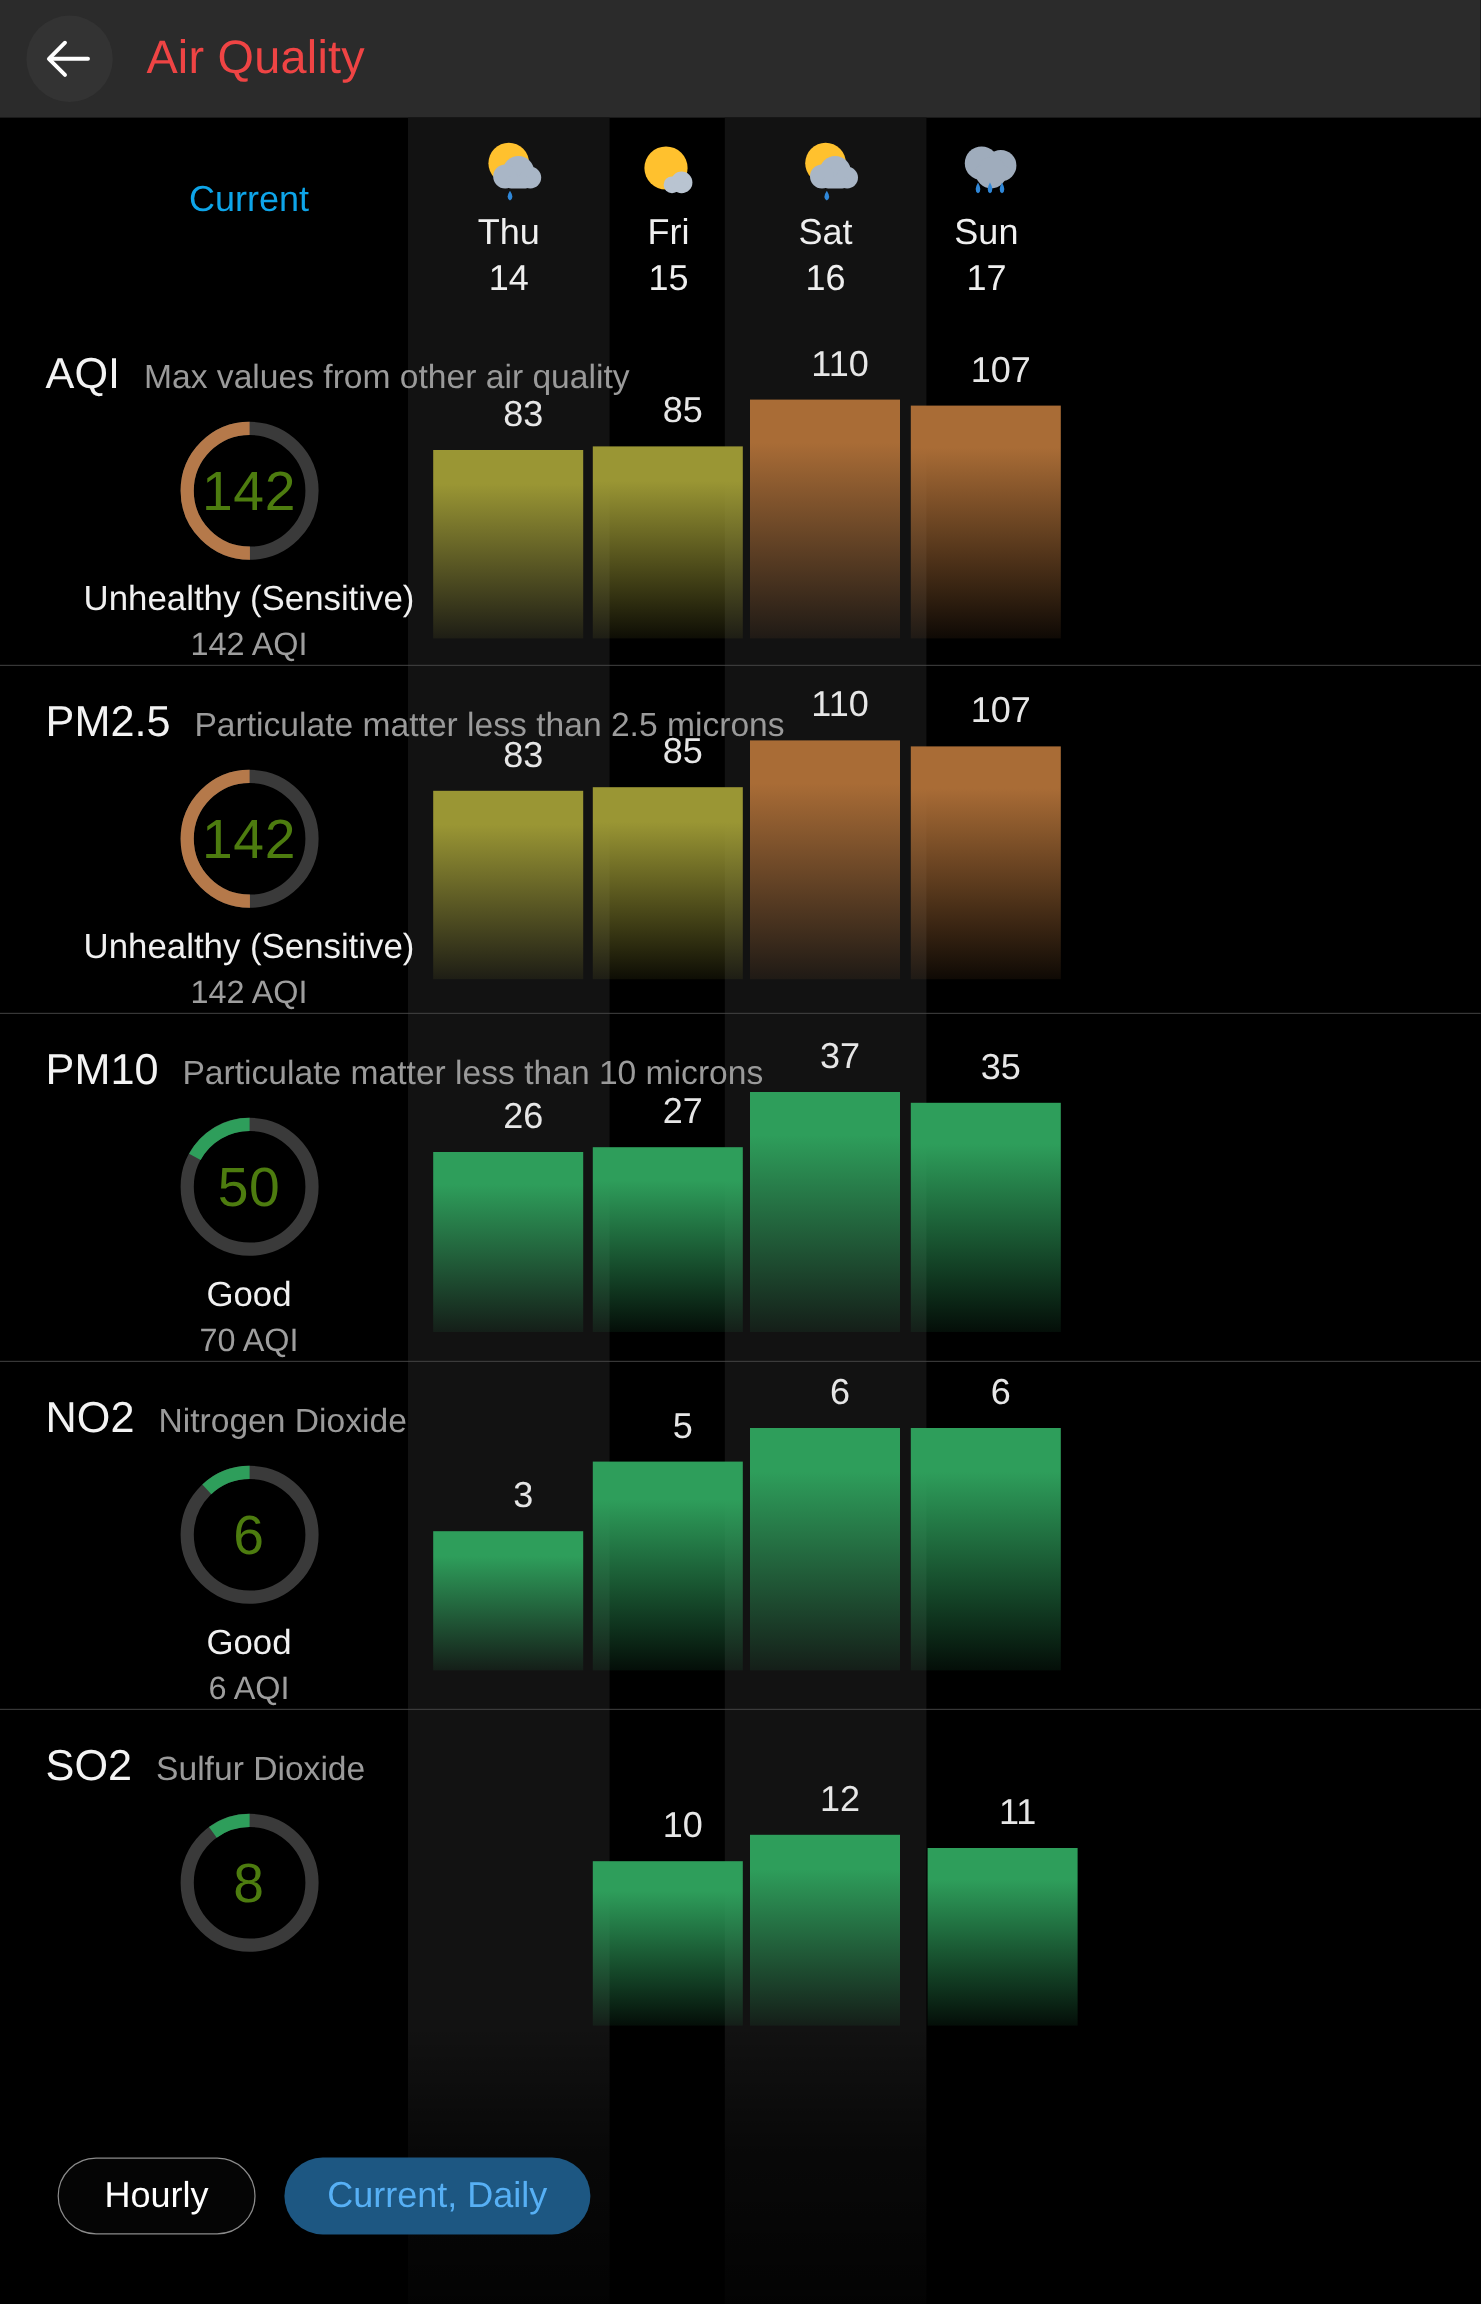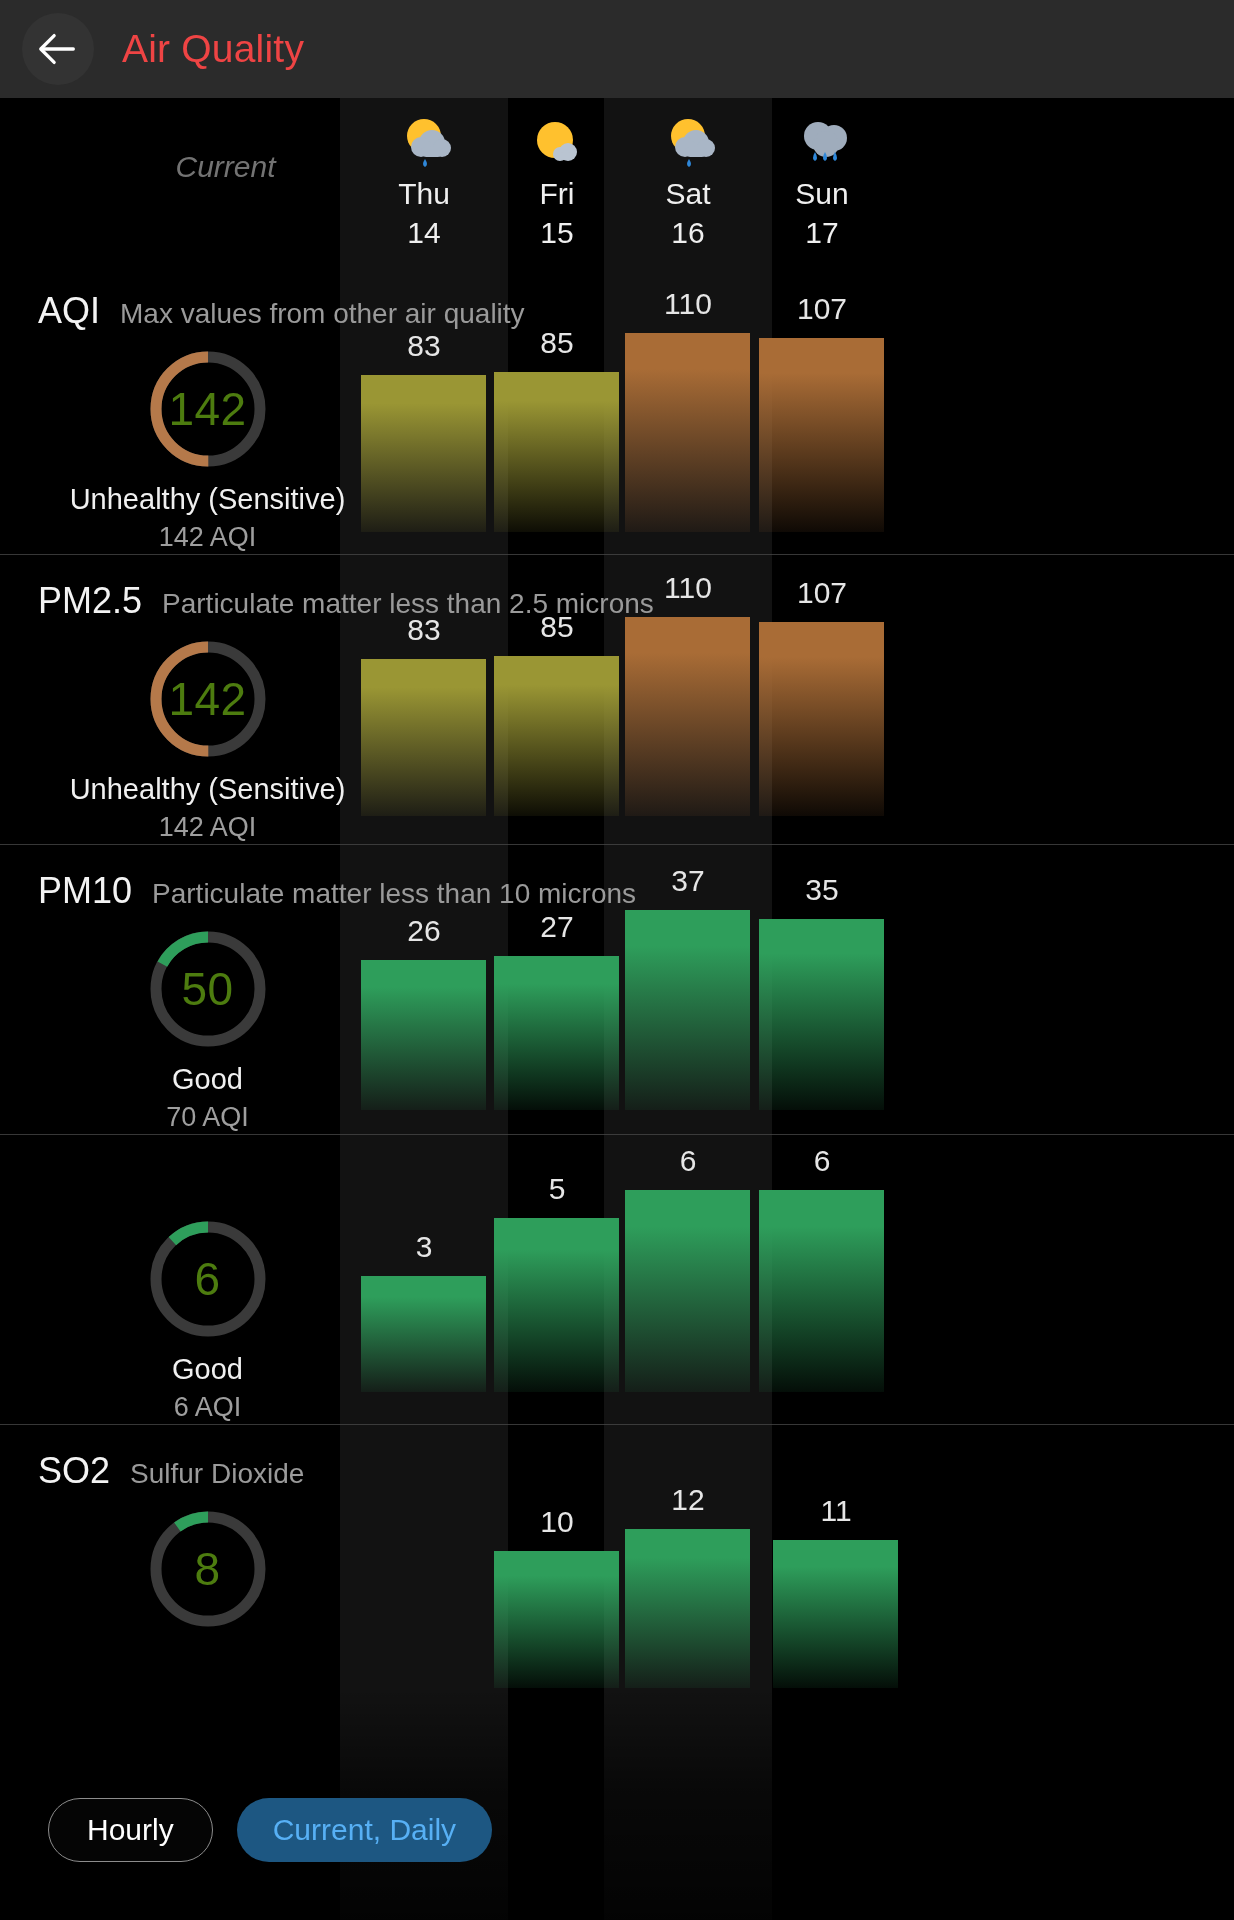--- a/index.html
+++ b/index.html
@@ -29,23 +29,23 @@
   
   .stripes { position:absolute; left:0; top:98px; width:1234px; height:1822px; }
   .stripe { position:absolute; top:0; bottom:0; width:168px; background:#121212; }
 
   
   .board { position:absolute; left:0; top:98px; width:1234px; height:1822px; }
 
   
   .dayrow { position:absolute; left:0; top:0; width:1234px; height:166px; }
   .current-label {
-    position:absolute; left:18px; top:0; width:415px; height:166px;
+    position:absolute; left:0; top:0; width:415px; height:166px;
     display:flex; align-items:center; justify-content:center;
-    font-size:30px; color:#737373; padding-bottom:28px;font-style:italic;
+    font-size:30px; color:#0ea5e9; padding-bottom:28px;
   }
   .daycol {
     position:absolute; top:0; width:168px; height:166px;
     display:flex; flex-direction:column; align-items:center;
   }
   .wicon { height:62px; width:100px; margin-top:12px; position:relative; }
   .wicon svg { width:100px; height:62px; display:block; }
   .dname { font-size:30px; color:#efefef; line-height:40px; margin-top:2px; }
   .dnum  { font-size:30px; color:#efefef; line-height:38px; }
 
@@ -70,21 +70,21 @@
     position:absolute; inset:0; display:flex; align-items:center; justify-content:center;
     font-size:46px; color:#4d7c0f; font-weight:300; letter-spacing:.5px;
   }
   .g-status { font-size:29px; color:#f0f0f0; margin-top:11px; white-space:nowrap; }
   .g-sub    { font-size:27px; color:#9e9e9e; margin-top:6px; white-space:nowrap; }
 
   
   .barcol { position:absolute; width:168px; }
   .barlabel {
     position:absolute; width:168px; text-align:center;
-    font-size:30px; color:#e6e6e6; font-weight:300;
+    font-size:30px; color:#e6e6e6; font-weight:300;margin-left:12px;
   }
   .bar { position:absolute; width:125px; left:21px; }
 
   
   .fade-mask {
     position:absolute; left:0; width:1234px; pointer-events:none;
     background:linear-gradient(to bottom, rgba(0,0,0,0) 0%, rgba(0,0,0,.55) 45%, rgba(0,0,0,.82) 100%);
   }
 
   
@@ -284,20 +284,24 @@
           <div class="barlabel" style="top: 19.8px;">37</div>
           <div class="bar" style="top: 65.8px; height: 200.2px; background: linear-gradient(rgb(46, 158, 91) 0%, rgb(46, 158, 91) 18%, rgba(0, 0, 0, 0) 108%);"></div>
         </div>
         <div class="barcol" style="left: 738px; top: 0px; height: 290px;">
           <div class="barlabel" style="top: 29px;">35</div>
           <div class="bar" style="top: 75px; height: 191px; background: linear-gradient(rgb(46, 158, 91) 0%, rgb(46, 158, 91) 18%, rgba(0, 0, 0, 0) 108%);"></div>
         </div>
       </div>
       <div class="section" style="top: 1036px; height: 290px;">
         <div class="sec-divider" style="top: 0px;"></div>
+        <div class="sec-head" style="left: 38px; top: 26px;">
+          <span class="sec-abbr">NO2</span>
+          <span class="sec-desc">Nitrogen Dioxide</span>
+        </div>
         <div class="gauge-panel" style="top: 82px;">
           <div class="gauge">
             <svg viewBox="0 0 126 126">
               <circle cx="63" cy="63" r="52" fill="none" stroke="#3a3a3a" stroke-width="11"></circle>
               <circle cx="63" cy="63" r="52" fill="none" stroke="#2e9e5b" stroke-width="11" stroke-dasharray="39.2 287.5" transform="scale(1,-1) translate(0,-126)"></circle>
             </svg>
             <div class="gauge-val">6</div>
           </div>
           <div class="g-status">Good</div>
           <div class="g-sub">6 AQI</div>

